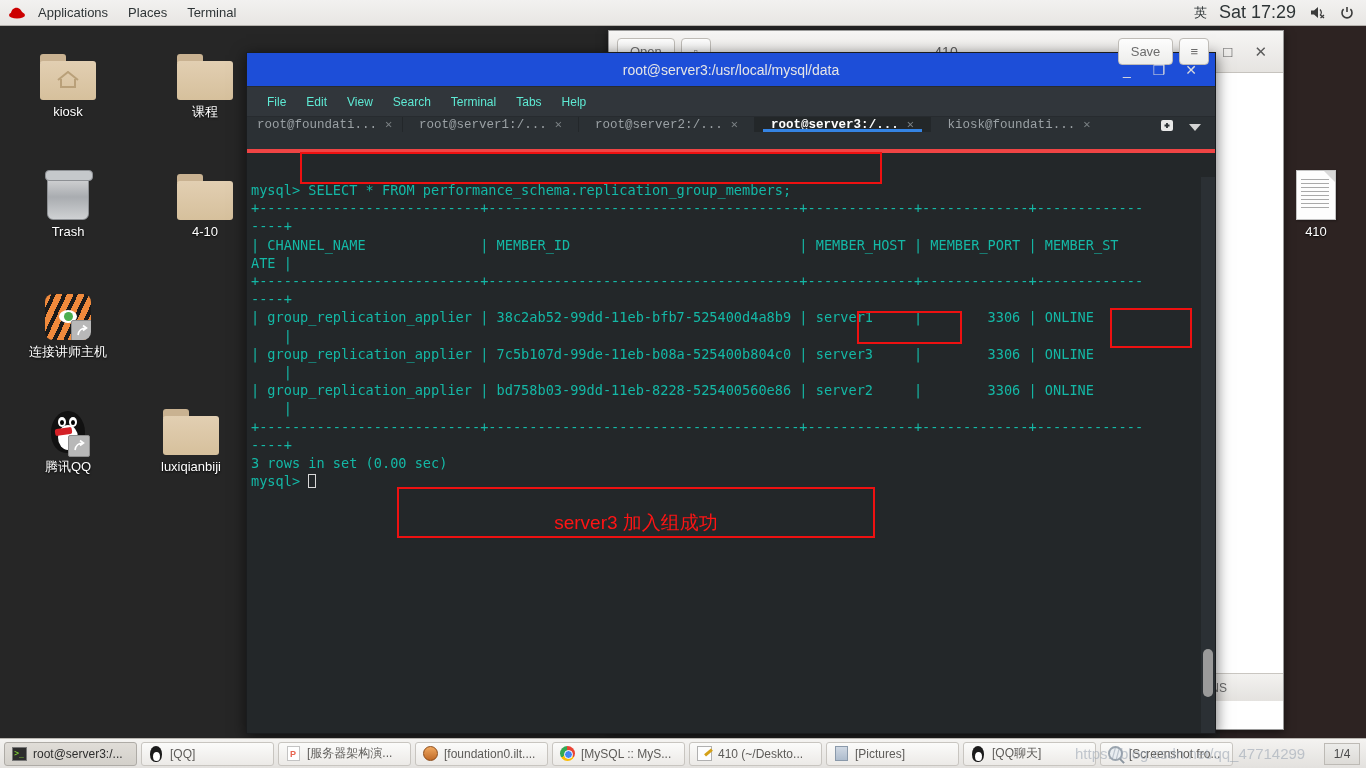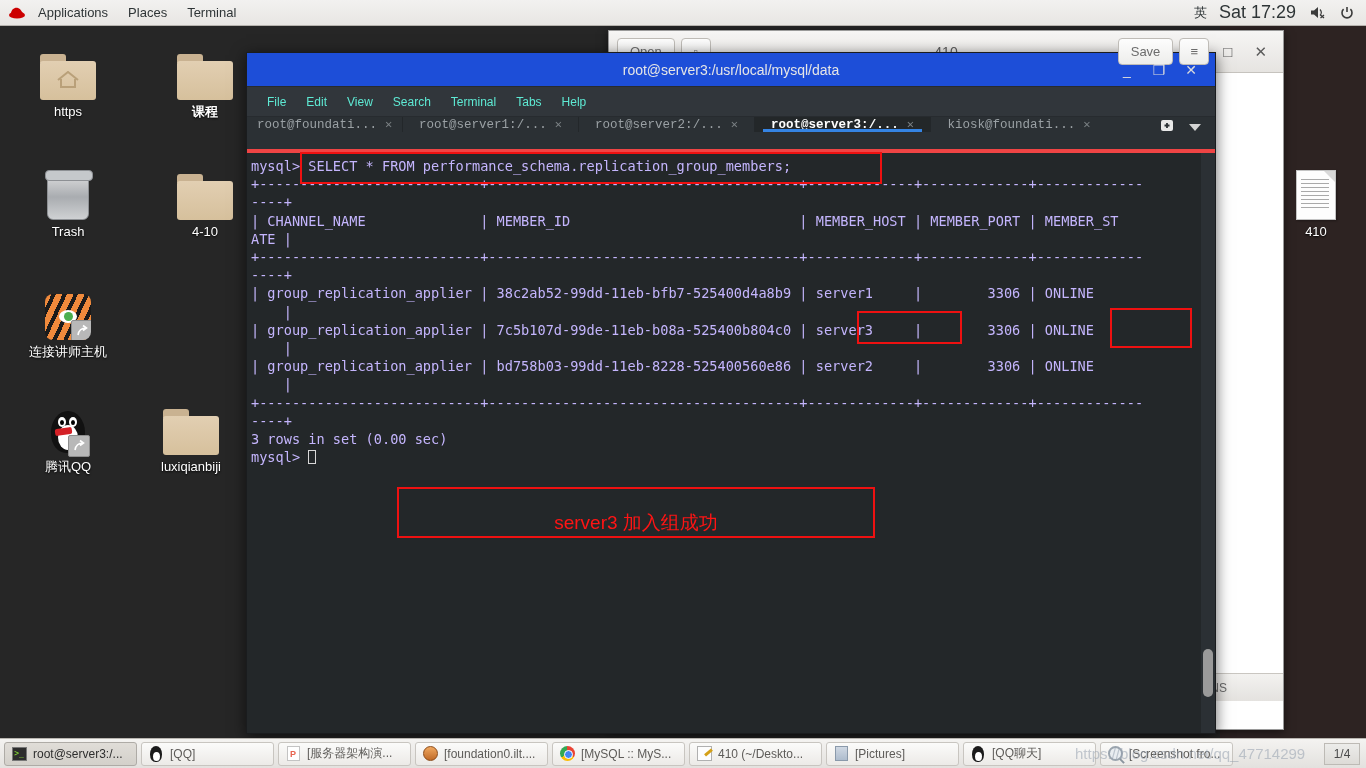--- a/index.html
+++ b/index.html
@@ -206,22 +206,22 @@
     background:#3584e4;
   }
   .ttab .x { color:#7b8184; font-size: 12px; }
   .tabs-right { margin-left: auto; display: flex; align-items: center; gap: 14px; padding: 0 14px; }
   .newtab-ico { color:#e0e0e0; font-size: 14px; }
   .caret { width:0;height:0;border-left:6px solid transparent;border-right:6px solid transparent;border-top:7px solid #d4d4d4; }
 
   .term-body {
     flex: 1; position: relative; background: #232729;
     font-family: "DejaVu Sans Mono", "Liberation Mono", monospace;
-    font-size: 13.6px; line-height: 18.2px; color: #c4b5fd;
-    padding: 4px 0 0 2px; overflow: hidden;
+    font-size: 13.6px; line-height: 18.2px; color: #14b8a6;
+    padding: 4px 0 0 2px; overflow: hidden; margin-top: 24px;
   }
   .term-body pre {
     font-family: inherit; font-size: inherit; line-height: 18.2px;
     white-space: pre; margin: 0; padding-left: 2px;
   }
   .cursor-blk {
     display: inline-block; width: 8px; height: 14px;
     border: 1px solid #d8d8d8; vertical-align: -2px;
   }
   .term-scrollbar {
@@ -323,24 +323,24 @@
   </div>
 
   <div class="dicon" style="left:20px; top:38px;">
     <div class="glyph">
       <div class="folder">
         <svg class="home" viewBox="0 0 24 18">
           <path d="M2 9 L12 1 L22 9 M5 8 V16 H19 V8" fill="none" stroke="#b9a079" stroke-width="2"></path>
         </svg>
       </div>
     </div>
-    <div class="label">https</div>
-  </div>
-
-  <div class="dicon" style="left:157px; top:38px;font-weight:bold;">
+    <div class="label">kiosk</div>
+  </div>
+
+  <div class="dicon" style="left:157px; top:38px;">
     <div class="glyph">
         <div class="folder"></div>
       </div>
     <div class="label">课程</div>
   </div>
 
   <div class="dicon" style="left:20px; top:158px;">
     <div class="glyph">
         <div class="trash"></div>
       </div>

